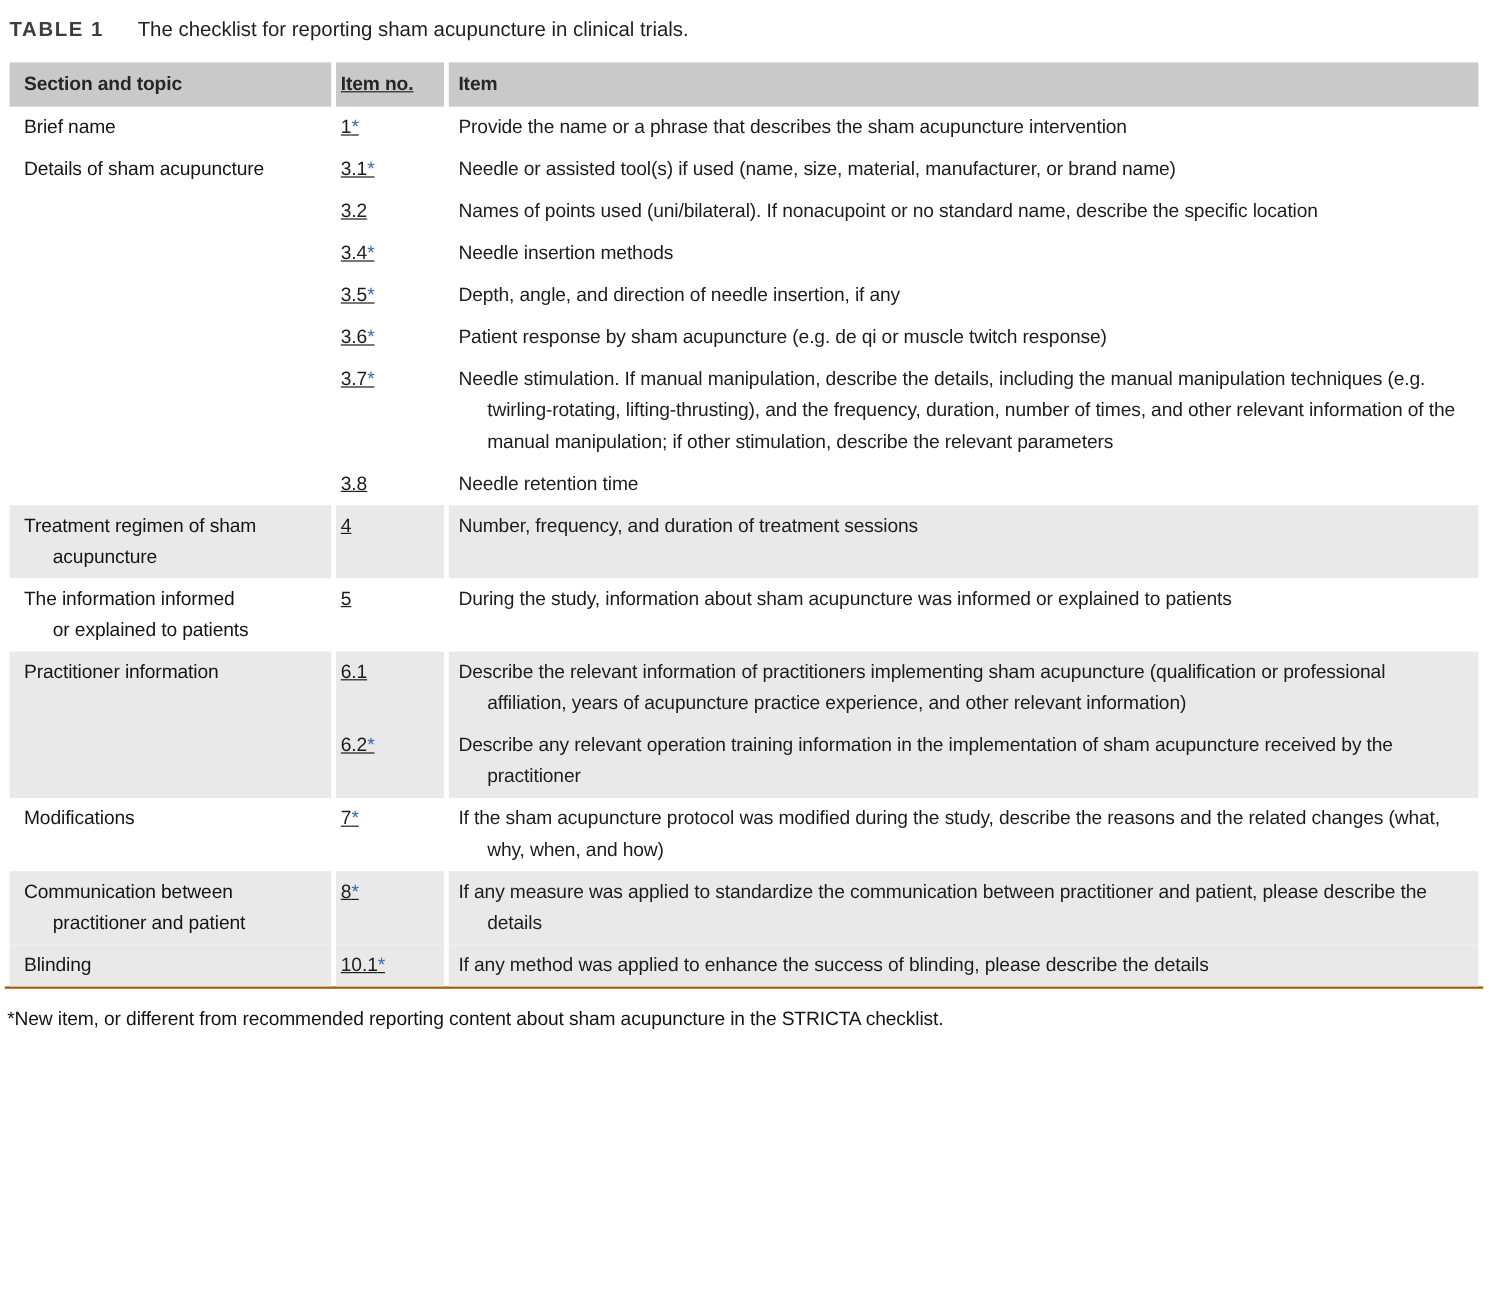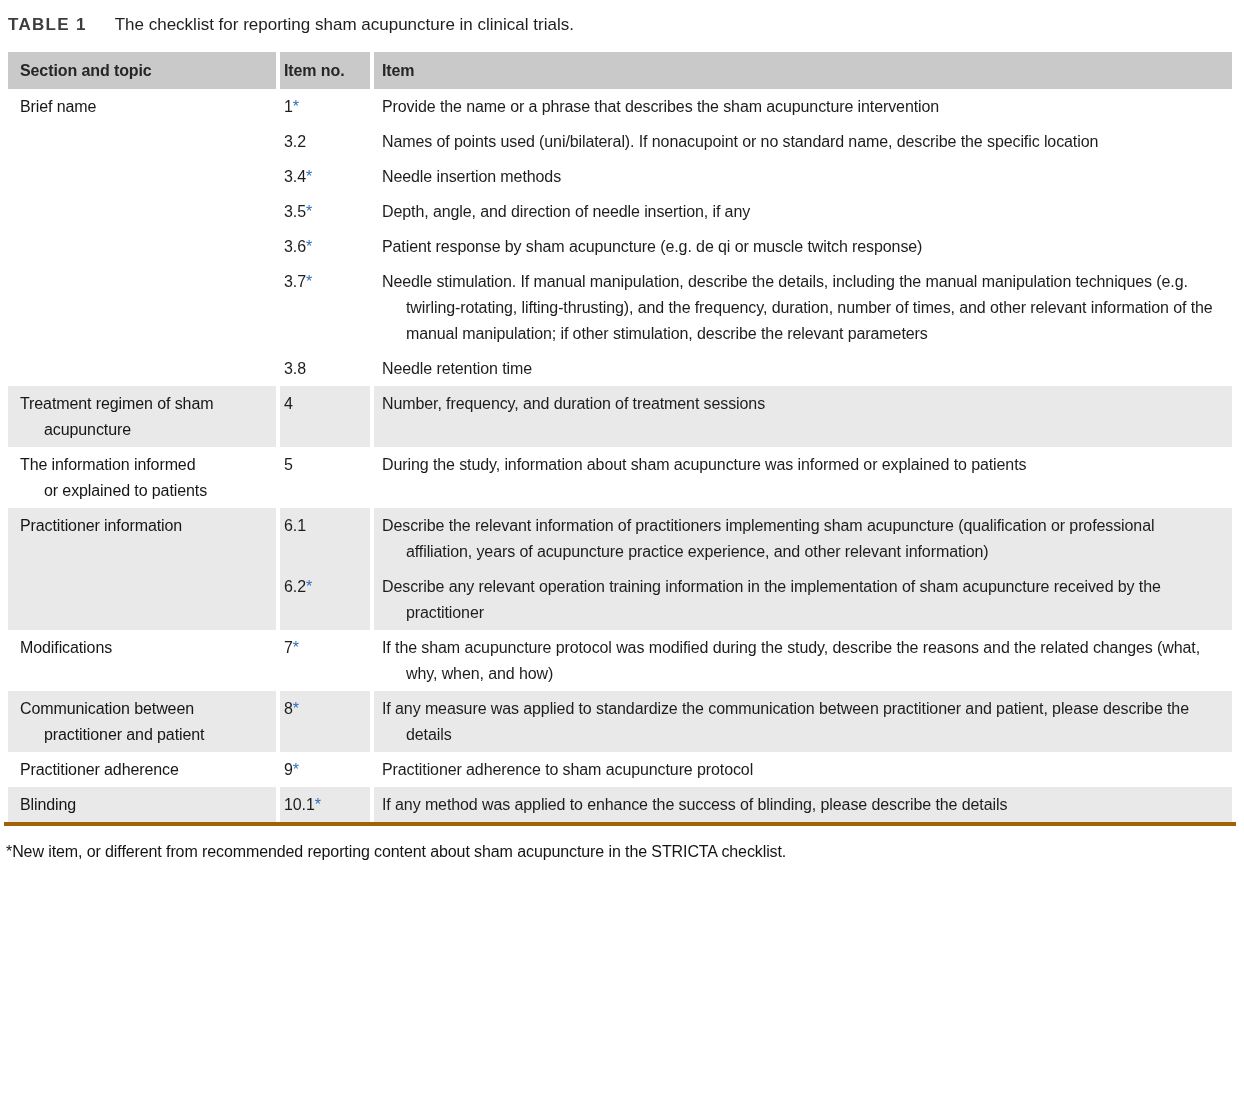--- a/index.html
+++ b/index.html
@@ -30,21 +30,21 @@
   .table-title { color: #1f1f1f; }
 
   table.checklist {
     border-collapse: separate;
     border-spacing: 4px 0;
     width: 1232px;
     margin: 0 0 0 4px;
     font-size: 16px;
     line-height: 26px;
     letter-spacing: -0.1px;
-    border-bottom: 4px solid #a16207;
+    border-bottom: 2px solid #a16207;
     table-layout: fixed;
   }
   col.c-section { width: 268px; }
   col.c-itemno  { width: 90px;  }
   col.c-item    { width: auto;  }
 
   thead th {
     background: #c9c9c9;
     text-align: left;
     font-weight: bold;
@@ -52,21 +52,21 @@
     vertical-align: top;
     padding-top: 6px;
     padding-bottom: 5px;
   }
   td {
     vertical-align: top;
     padding-top: 5px;
     padding-bottom: 4px;
   }
   th.col-section, td.col-section { padding-left: 12px; padding-right: 10px; }
-  th.col-itemno,  td.col-itemno  { padding-left: 4px;  padding-right: 19px;  }
+  th.col-itemno,  td.col-itemno  { padding-left: 4px;  padding-right: 19px; text-decoration: underline;  }
   th.col-item,    td.col-item    { padding-left: 8px;  padding-right: 12px;  }
 
   tr.shaded td { background: #e9e9e9; }
   tr.plain  td { background: #ffffff; }
 
   .section-name { font-weight: normal; color: #161616; }
   .hang {
     padding-left: 24px;
     text-indent: -24px;
     white-space: pre-line;
@@ -106,20 +106,29 @@
         <tr class="plain">
           <td class="col-section">
             <div class="hang section-name">Brief name</div>
           </td>
           <td class="col-itemno"><span>1</span><span class="star">*</span></td>
           <td class="col-item">
             <div class="hang">Provide the name or a phrase that describes the sham acupuncture intervention</div>
           </td>
         </tr>
         <tr class="plain">
+          <td class="col-section">
+            <div class="hang section-name">Details of sham acupuncture</div>
+          </td>
+          <td class="col-itemno"><span>3.1</span><span class="star">*</span></td>
+          <td class="col-item">
+            <div class="hang">Needle or assisted tool(s) if used (name, size, material, manufacturer, or brand name)</div>
+          </td>
+        </tr>
+        <tr class="plain">
           <td class="col-section"></td>
           <td class="col-itemno"><span>3.2</span></td>
           <td class="col-item">
             <div class="hang">Names of points used (uni/bilateral). If nonacupoint or no standard name, describe the specific location</div>
           </td>
         </tr>
         <tr class="plain">
           <td class="col-section"></td>
           <td class="col-itemno"><span>3.4</span><span class="star">*</span></td>
           <td class="col-item">
@@ -202,29 +211,20 @@
         <tr class="shaded">
           <td class="col-section">
             <div class="hang section-name">Communication between
 practitioner and patient</div>
           </td>
           <td class="col-itemno"><span>8</span><span class="star">*</span></td>
           <td class="col-item">
             <div class="hang">If any measure was applied to standardize the communication between practitioner and patient, please describe the details</div>
           </td>
         </tr>
-        <tr class="plain">
-          <td class="col-section">
-            <div class="hang section-name">Practitioner adherence</div>
-          </td>
-          <td class="col-itemno"><span>9</span><span class="star">*</span></td>
-          <td class="col-item">
-            <div class="hang">Practitioner adherence to sham acupuncture protocol</div>
-          </td>
-        </tr>
         <tr class="shaded">
           <td class="col-section">
             <div class="hang section-name">Blinding</div>
           </td>
           <td class="col-itemno"><span>10.1</span><span class="star">*</span></td>
           <td class="col-item">
             <div class="hang">If any method was applied to enhance the success of blinding, please describe the details</div>
           </td>
         </tr>
       </tbody>

